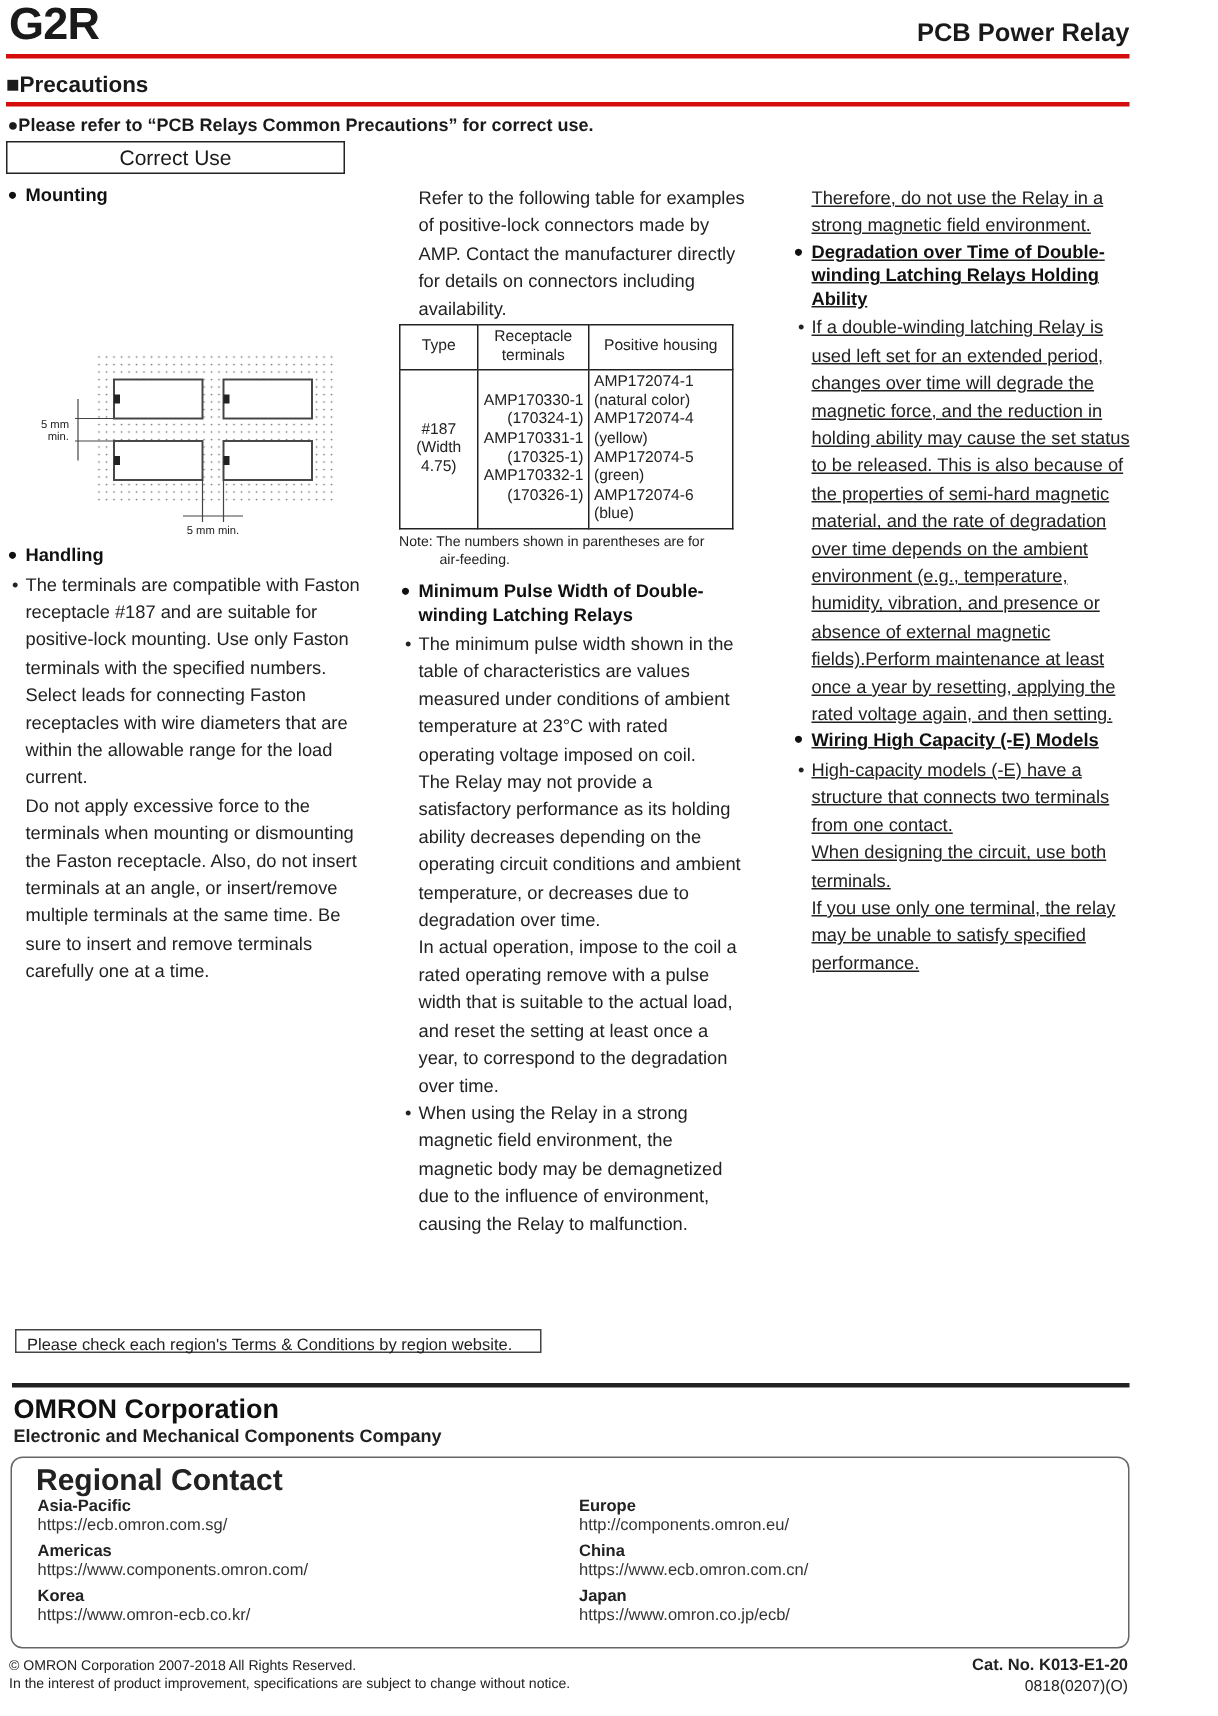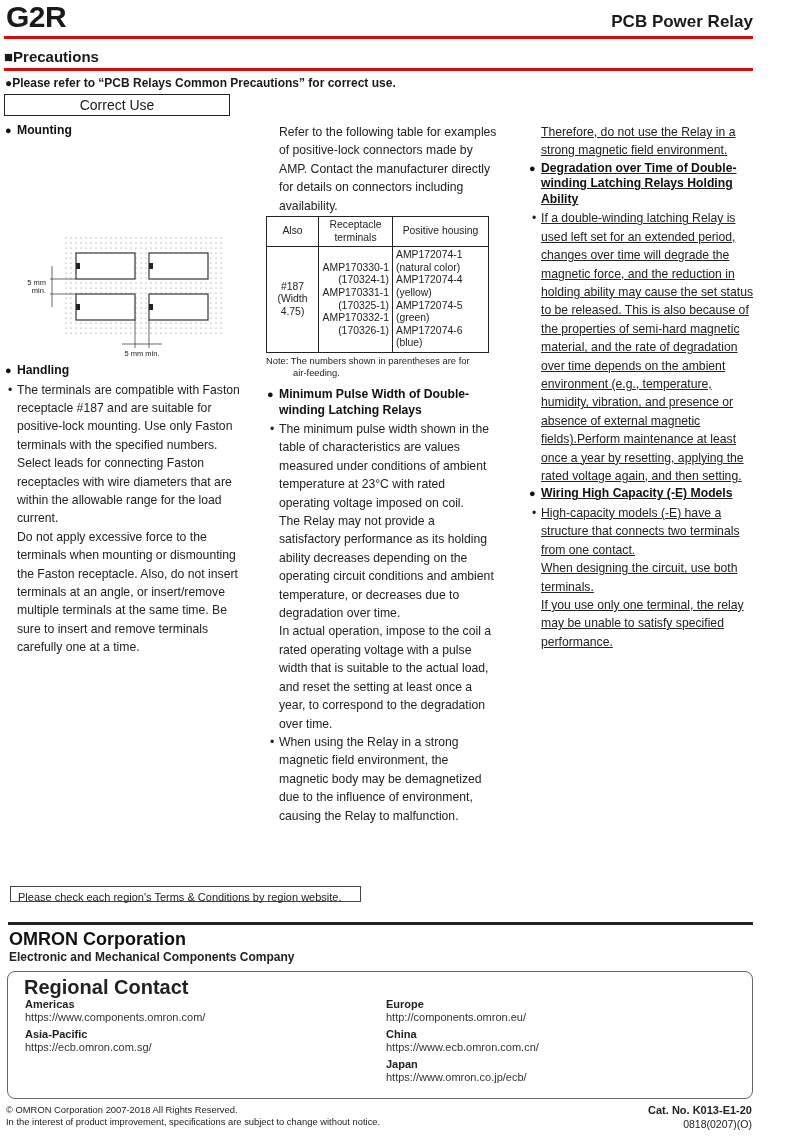--- a/index.html
+++ b/index.html
@@ -98,21 +98,21 @@
   <div class="p">Do not apply excessive force to the terminals when mounting or dismounting the Faston receptacle. Also, do not insert terminals at an angle, or insert/remove multiple terminals at the same time. Be sure to insert and remove terminals carefully one at a time.</div>
 </div>
 
 <div class="abs col" style="left:267px; top:123px; width:232px;">
   <div class="p">Refer to the following table for examples of positive-lock connectors made by AMP. Contact the manufacturer directly for details on connectors including availability.</div>
 </div>
 
 <table class="abs conn" style="left:266px; top:216px; width:223px;">
   <tbody>
       <tr>
-    <th style="width:52px">Also</th>
+    <th style="width:52px">Type</th>
     <th style="width:74px">Receptacle terminals</th>
     <th>Positive housing</th>
   </tr>
   <tr>
     <td style="text-align:center; vertical-align:middle; padding:2px;">
       <div>#187</div>
       <div>(Width</div>
       <div>4.75)</div>
     </td>
     <td style="text-align:right; vertical-align:middle; padding:2px 3px;">
@@ -139,21 +139,21 @@
 
 <div class="abs note" style="left:266px; top:355px; width:240px;">
   <div>Note: The numbers shown in parentheses are for</div>
   <div style="padding-left:27px">air-feeding.</div>
 </div>
 
 <div class="abs col" style="left:267px; top:387px; width:232px;">
   <div class="h">Minimum Pulse Width of Double-winding Latching Relays</div>
   <div class="bullet" style="margin-top:2px">The minimum pulse width shown in the table of characteristics are values measured under conditions of ambient temperature at 23°C with rated operating voltage imposed on coil.</div>
   <div class="p">The Relay may not provide a satisfactory performance as its holding ability decreases depending on the operating circuit conditions and ambient temperature, or decreases due to degradation over time.</div>
-  <div class="p">In actual operation, impose to the coil a rated operating voltage with a pulse width that is suitable to the actual load, and reset the setting at least once a year, to correspond to the degradation over time.</div>
+  <div class="p">In actual operation, impose to the coil a rated operating remove with a pulse width that is suitable to the actual load, and reset the setting at least once a year, to correspond to the degradation over time.</div>
   <div class="bullet">When using the Relay in a strong magnetic field environment, the magnetic body may be demagnetized due to the influence of environment, causing the Relay to malfunction.</div>
 </div>
 
 <div class="abs col" style="left:529px; top:123px; width:232px;text-decoration:underline;">
   <div class="p">Therefore, do not use the Relay in a strong magnetic field environment.</div>
   <div class="h" style="margin-top:1px">Degradation over Time of Double-winding Latching Relays Holding Ability</div>
   <div class="bullet" style="margin-top:2px">If a double-winding latching Relay is used left set for an extended period, changes over time will degrade the magnetic force, and the reduction in holding ability may cause the set status to be released. This is also because of the properties of semi-hard magnetic material, and the rate of degradation over time depends on the ambient environment (e.g., temperature, humidity, vibration, and presence or absence of external magnetic fields).Perform maintenance at least once a year by resetting, applying the rated voltage again, and then setting.</div>
   <div class="h" style="margin-top:1px">Wiring High Capacity (-E) Models</div>
   <div class="bullet" style="margin-top:2px">High-capacity models (-E) have a structure that connects two terminals from one contact.</div>
   <div class="p">When designing the circuit, use both terminals.</div>
@@ -162,26 +162,30 @@
 
 <div class="abs terms">Please check each region's Terms &amp; Conditions by region website.</div>
 <div class="abs sep"></div>
 <div class="abs corp">OMRON Corporation</div>
 <div class="abs division">Electronic and Mechanical Components Company</div>
 <div class="abs region-box"></div>
 <div class="abs region-title">Regional Contact</div>
 
 <div class="abs" style="left:25px; top:998px; width:340px;">
   <div style="height:30px">
+    <div class="rg-name">Asia-Pacific</div>
+    <div class="rg-url">https://ecb.omron.com.sg/</div>
+  </div>
+  <div style="height:30px">
     <div class="rg-name">Americas</div>
     <div class="rg-url">https://www.components.omron.com/</div>
   </div>
   <div style="height:30px">
-    <div class="rg-name">Asia-Pacific</div>
-    <div class="rg-url">https://ecb.omron.com.sg/</div>
+    <div class="rg-name">Korea</div>
+    <div class="rg-url">https://www.omron-ecb.co.kr/</div>
   </div>
 </div>
 
 <div class="abs" style="left:386px; top:998px; width:340px;">
   <div style="height:30px">
     <div class="rg-name">Europe</div>
     <div class="rg-url">http://components.omron.eu/</div>
   </div>
   <div style="height:30px">
     <div class="rg-name">China</div>

